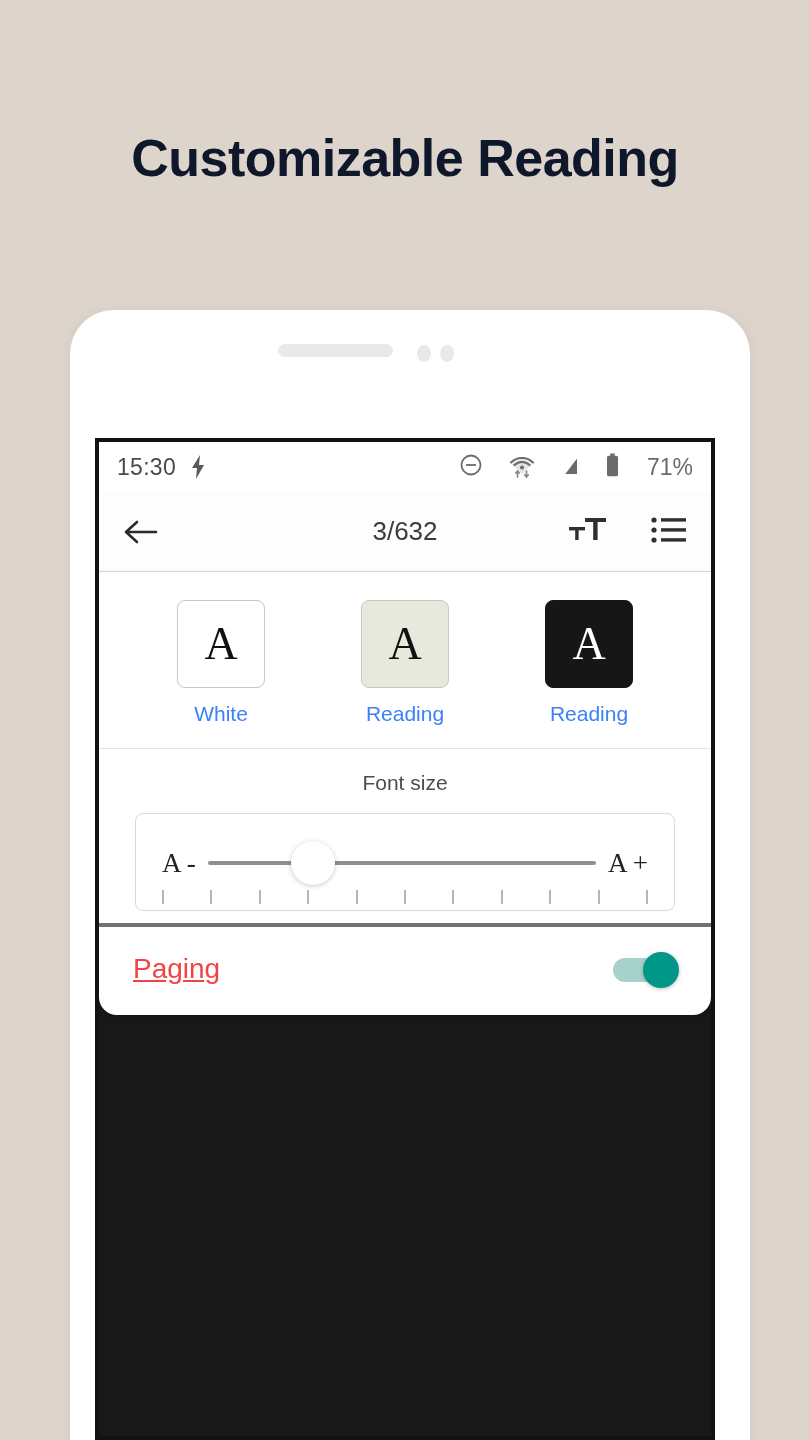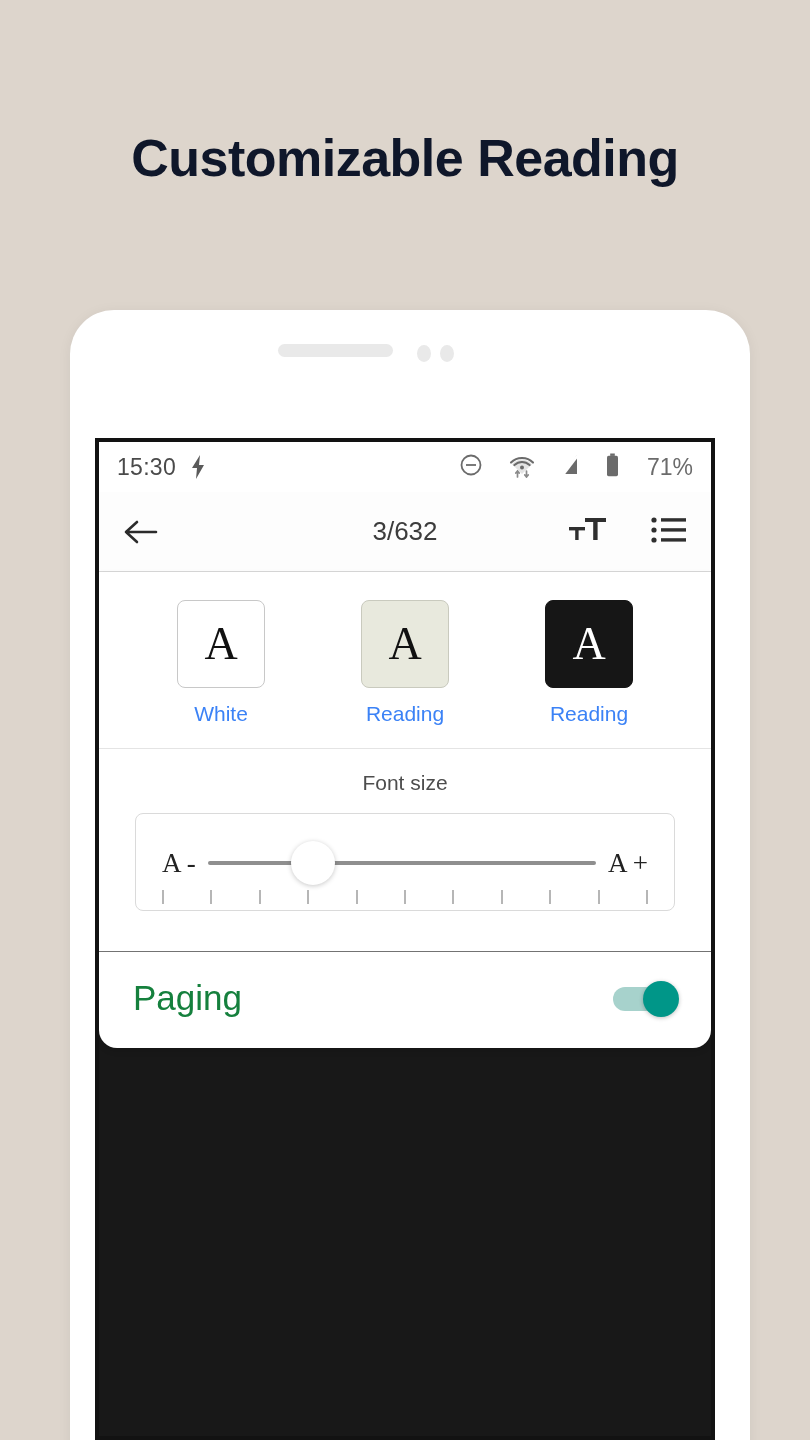--- a/index.html
+++ b/index.html
@@ -186,22 +186,22 @@
   .swatch.white   { background:#ffffff; border:1px solid #c8c8c8; color:#111; }
   .swatch.eggshell{ background:#e8e9dd; border:1px solid #c9cabe; color:#111; }
   .swatch.nightowl{ background:#161616; border:1px solid #161616; color:#fff; }
   .theme-label {
     margin-top: 14px;
     font-size: 21px;
     color: #3b82f6;
   }
 
   .fontsize-section {
-    padding: 22px 0 40px 0;
-    border-bottom: 1px solid #737373;
+    padding: 22px 0 12px 0;
+    border-bottom: 4px solid #737373;
   }
   .fontsize-title {
     text-align: center;
     font-size: 21px;
     color: #4d4d4d;
     margin-bottom: 18px;
   }
   .slider-box {
     position: relative;
     margin: 0 36px;
@@ -267,22 +267,23 @@
     height: 14px;
     background: #b6b6b6;
   }
 
   .paging-row {
     display: flex;
     align-items: center;
     padding: 26px 34px 30px 34px;
   }
   .paging-label {
-    font-size: 35px;
-    color: #15803d;
+    font-size: 28px;
+    color: #ef4444;
+    text-decoration: underline;
   }
   .toggle {
     margin-left: auto;
     position: relative;
     width: 64px;
     height: 26px;
   }
   .toggle-track {
     position: absolute;
     left: 0; top: 2px;

